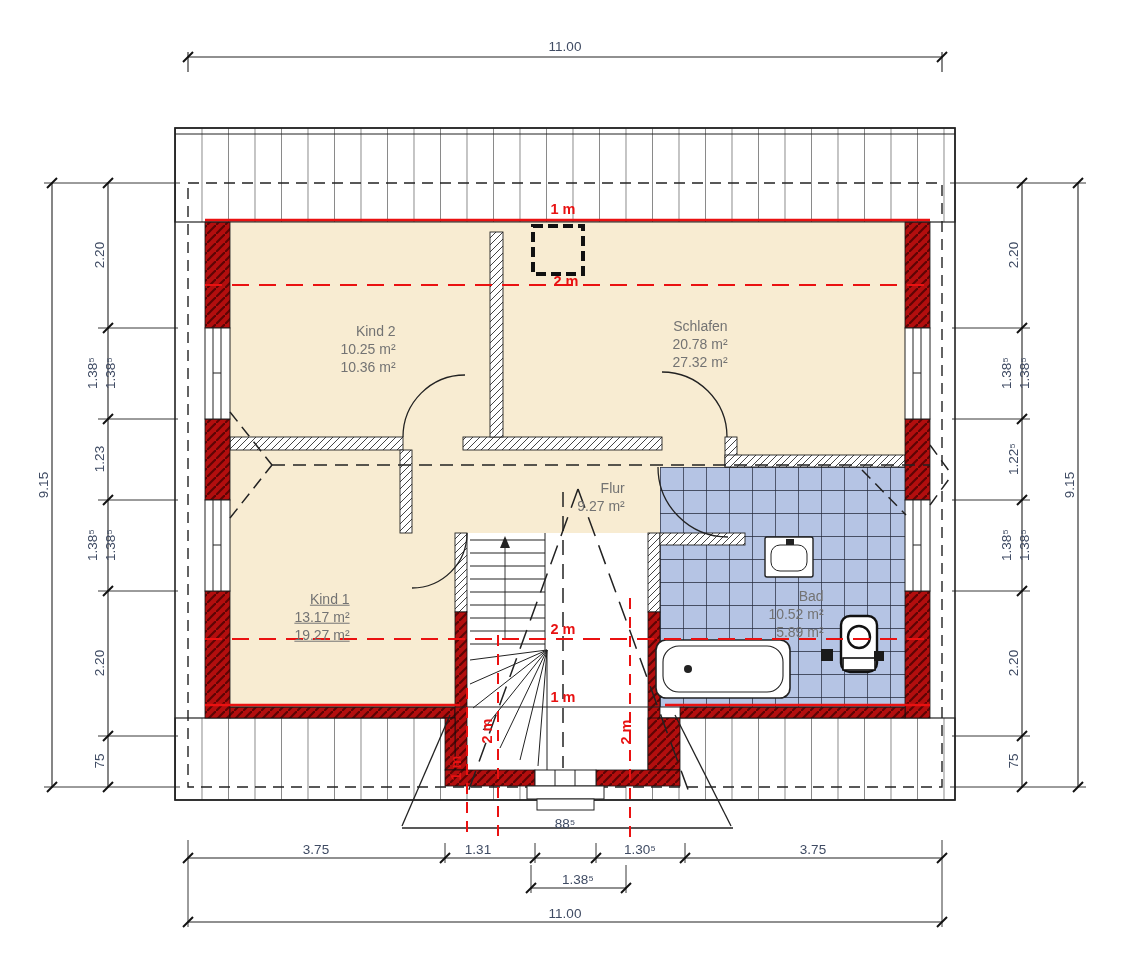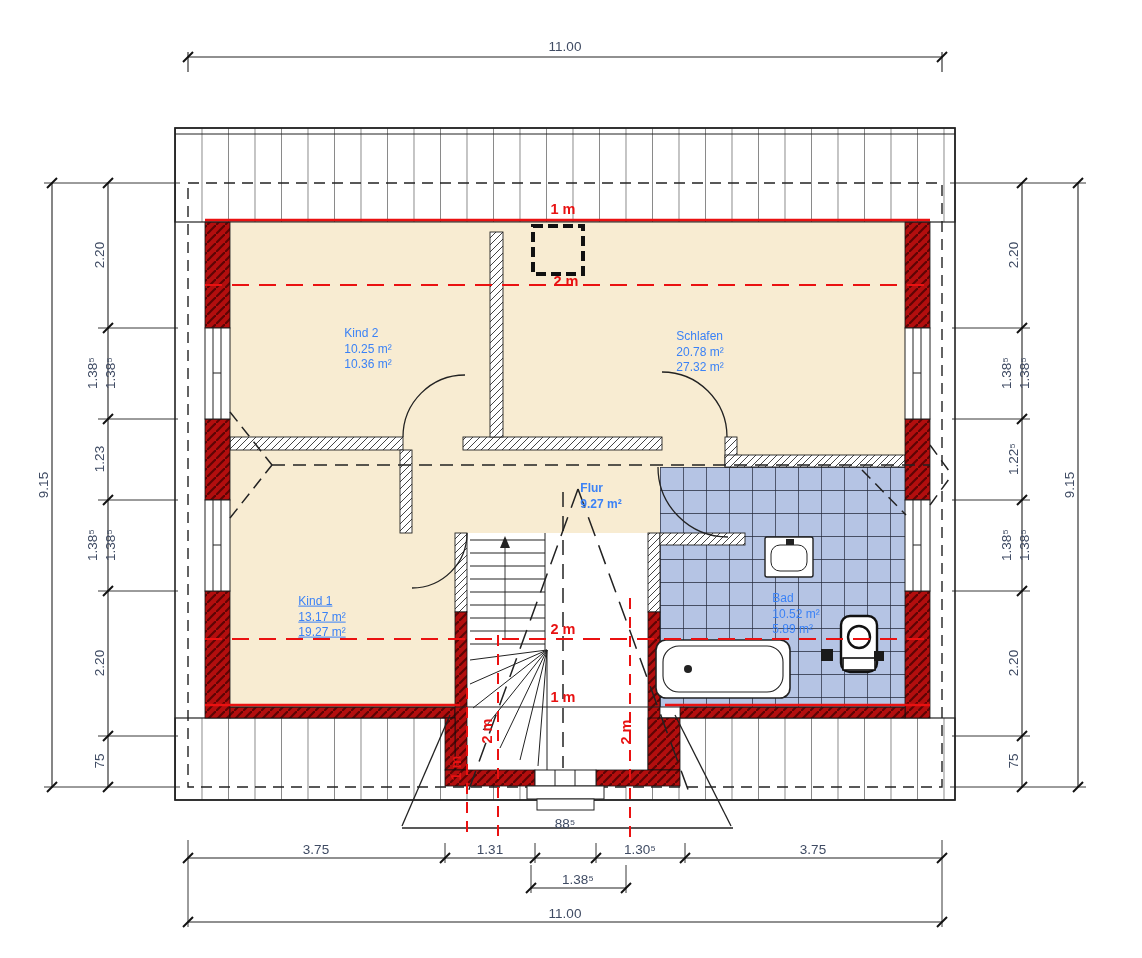--- a/index.html
+++ b/index.html
@@ -2,22 +2,22 @@
 <html><head>
 <meta charset="utf-8">
 <style>
   html,body{margin:0;padding:0;background:#fff;}
   #plan{position:relative;width:1142px;height:958px;background:#fff;overflow:hidden;
         font-family:"Liberation Sans",sans-serif;}
   #plan svg{position:absolute;left:0;top:0;}
   .lbl{position:absolute;transform:translate(-50%,-50%);white-space:nowrap;
        font-size:13.5px;color:#3f4b63;}
   .rot{transform:translate(-50%,-50%) rotate(-90deg);}
-  .room{position:absolute;transform:translate(-50%,-50%);text-align:left;
-        font-size:12px;line-height:1.3;color:#3b82f6;}
+  .room{position:absolute;transform:translate(-50%,-50%);text-align:right;
+        font-size:14px;line-height:1.3;color:#737373;}
   .room .nm{display:block;}
   .room .ar{display:block;}
   .red-lbl{position:absolute;transform:translate(-50%,-50%);color:#e81212;
        font-size:14.5px;font-weight:bold;white-space:nowrap;}
   .red-rot{transform:translate(-50%,-50%) rotate(-90deg);}
 </style>
 </head>
 <body>
 
 <div id="plan">
@@ -271,52 +271,52 @@
     <line x1="1073" y1="188" x2="1083" y2="178"></line>
         <line x1="1073" y1="792" x2="1083" y2="782"></line>
   </g>
 </svg>
 
 <div class="room" style="left:368px;top:349px;">
   <span class="nm">Kind 2</span>
   <span class="ar">10.25 m²</span>
   <span class="ar">10.36 m²</span>
 </div>
-<div class="room" style="left:700px;top:352px;">
+<div class="room" style="left:700px;top:344px;">
   <span class="nm">Schlafen</span>
   <span class="ar">20.78 m²</span>
   <span class="ar">27.32 m²</span>
 </div>
 <div class="room" style="left:322px;top:617px;text-decoration:underline;">
   <span class="nm">Kind 1</span>
   <span class="ar">13.17 m²</span>
   <span class="ar">19.27 m²</span>
 </div>
-<div class="room" style="left:601px;top:497px;font-weight:bold;">
+<div class="room" style="left:601px;top:497px;">
   <span class="nm">Flur</span>
   <span class="ar">9.27 m²</span>
 </div>
 <div class="room" style="left:796px;top:614px;">
   <span class="nm">Bad</span>
   <span class="ar">10.52 m²</span>
   <span class="ar">5.89 m²</span>
 </div>
 
 <div class="red-lbl" style="left:563px;top:209px;">1 m</div>
 <div class="red-lbl" style="left:566px;top:281px;">2 m</div>
 <div class="red-lbl" style="left:563px;top:629px;">2 m</div>
 <div class="red-lbl" style="left:563px;top:697px;">1 m</div>
 <div class="red-lbl red-rot" style="left:456px;top:768px;">1 m</div>
 <div class="red-lbl red-rot" style="left:487px;top:731px;">2 m</div>
 <div class="red-lbl red-rot" style="left:626px;top:732px;">2 m</div>
 
 <div class="lbl" style="left:565px;top:46px;">11.00</div>
 
 <div class="lbl" style="left:316px;top:849px;">3.75</div>
-<div class="lbl" style="left:490px;top:849px;">1.31</div>
+<div class="lbl" style="left:478px;top:849px;">1.31</div>
 <div class="lbl" style="left:565px;top:823px;">88⁵</div>
 <div class="lbl" style="left:640px;top:849px;">1.30⁵</div>
 <div class="lbl" style="left:813px;top:849px;">3.75</div>
 <div class="lbl" style="left:578px;top:879px;">1.38⁵</div>
 <div class="lbl" style="left:565px;top:913px;">11.00</div>
 
 <div class="lbl rot" style="left:99px;top:255px;">2.20</div>
 <div class="lbl rot" style="left:92px;top:373px;">1.38⁵</div>
 <div class="lbl rot" style="left:110px;top:373px;">1.38⁵</div>
 <div class="lbl rot" style="left:99px;top:459px;">1.23</div>

